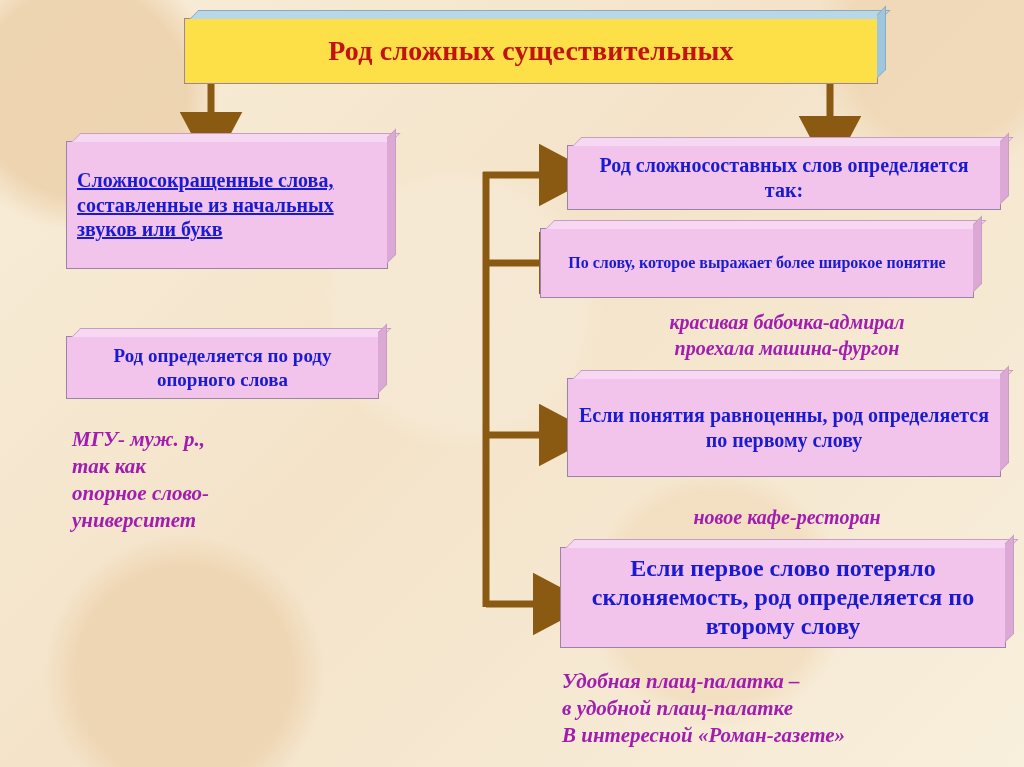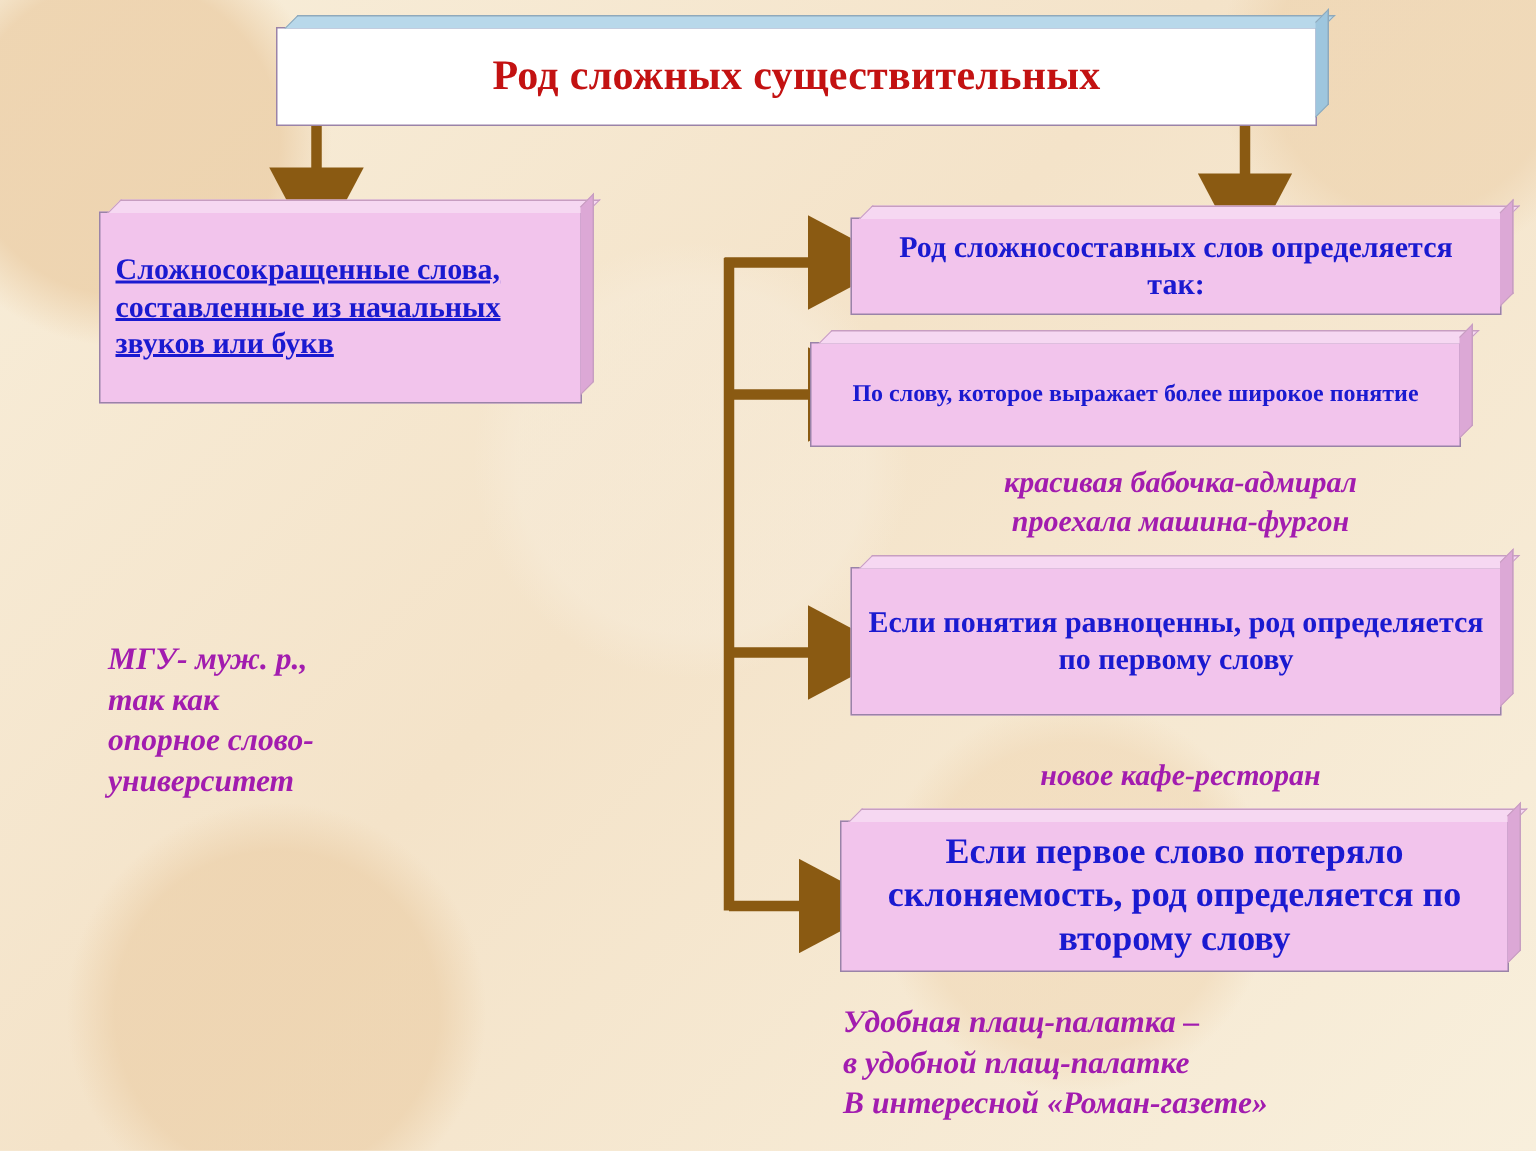--- a/index.html
+++ b/index.html
@@ -80,21 +80,21 @@
   }
   .box.pink .bev-top {
     background: #f6d8f2;
     border-color: #c79ec1;
   }
   .box.pink .bev-right {
     background: #dca8d6;
     border-color: #c79ec1;
   }
   .box.blue {
-    background: #ffffff;
+    background: #fde047;
   }
   .title-box {
     left: 184px;
     top: 18px;
     width: 694px;
     height: 66px;
     font-size: 28px;
     color: #c31212;
     font-weight: bold;
     letter-spacing: 0.2px;
@@ -237,20 +237,25 @@
     <span class="bev-right"></span>
     <span>Род сложных существительных</span>
   </div>
 
   <div class="box pink box-left-1">
     <span class="bev-top"></span>
     <span class="bev-right"></span>
     <span class="inner">Сложносокращенные слова, составленные из начальных  звуков или букв</span>
   </div>
 
+  <div class="box pink box-left-2">
+    <span class="bev-top"></span>
+    <span class="bev-right"></span>
+    <span>Род определяется по роду опорного слова</span>
+  </div>
 
   <div class="caption cap-left">МГУ- муж. р.,
 так как
 опорное слово-
 университет</div>
 
   <div class="box pink box-right-1">
     <span class="bev-top"></span>
     <span class="bev-right"></span>
     <span>Род  сложносоставных  слов определяется  так:</span>

